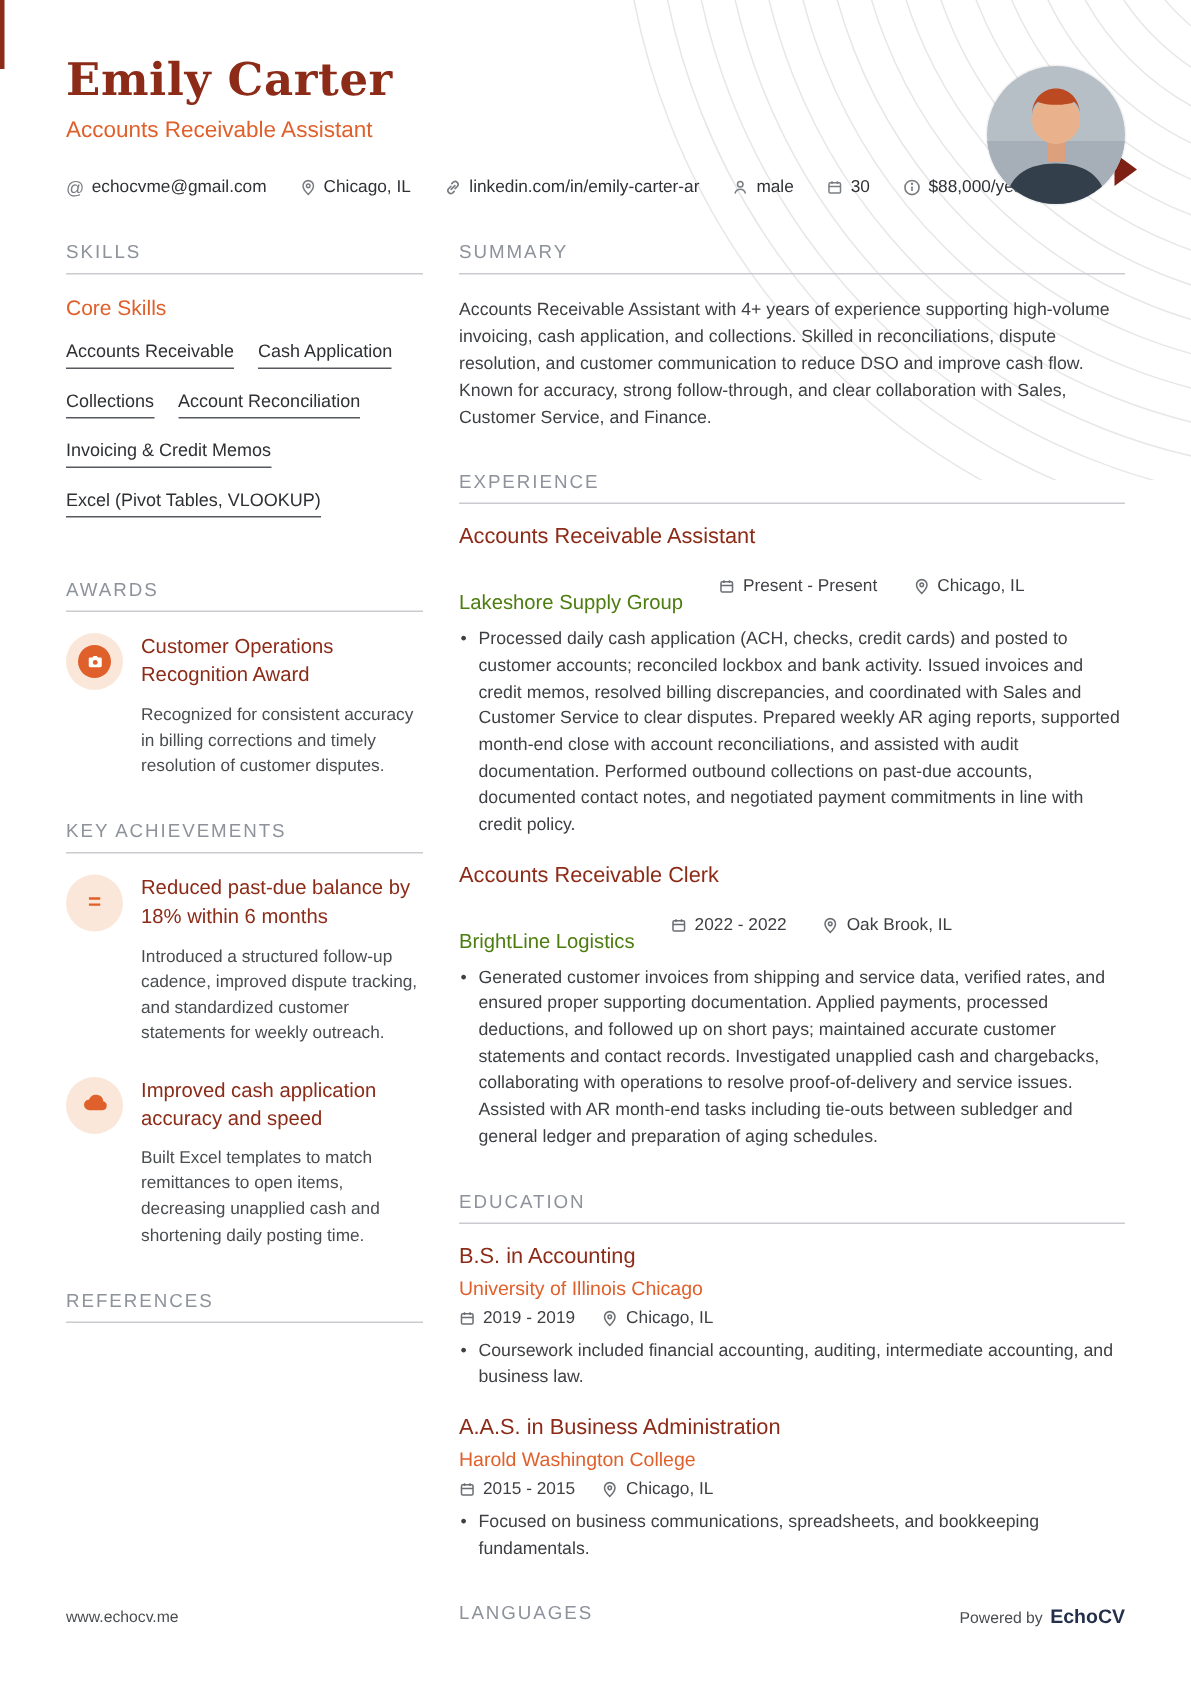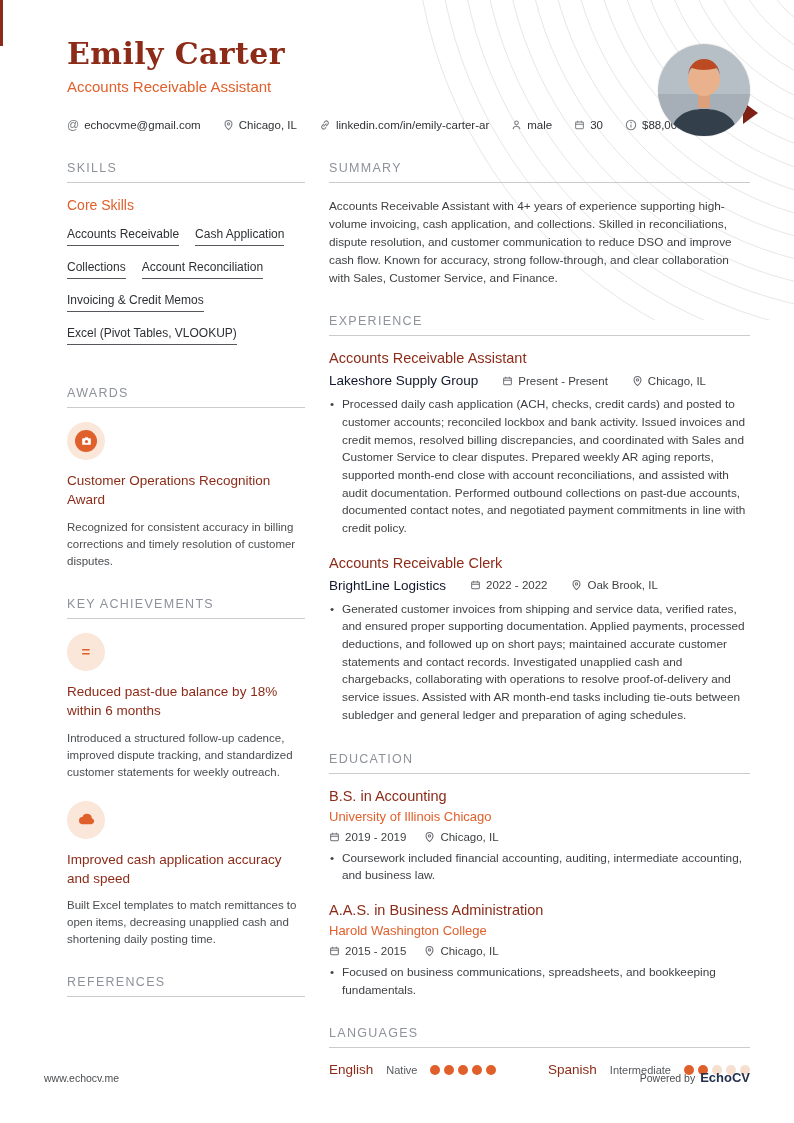--- a/index.html
+++ b/index.html
@@ -1,20 +1,20 @@
 <!DOCTYPE html>
 <html><head>
 <meta charset="utf-8">
 <style>
   * { box-sizing: border-box; }
   html,body { margin:0; padding:0; background:#ffffff; }
   .page {
     position:relative; width:794px; height:1089px; margin:0 auto;
     background:#fff; overflow:hidden;
-    font-family:"Liberation Sans","DejaVu Sans",sans-serif; color:#3d3f42;padding-left:23px;
+    font-family:"Liberation Sans","DejaVu Sans",sans-serif; color:#3d3f42;
   }
   .top-accent { position:absolute; left:0; top:0; width:3px; height:46px; background:#8C2B18; z-index:4; }
   .waves { position:absolute; top:0; right:0; z-index:0; pointer-events:none; }
 
   .header { position:relative; padding:36px 44px 0 44px; z-index:1; }
   .name {
     margin:0; font-family:"DejaVu Serif","Liberation Serif",serif;
     font-size:30px; font-weight:700; color:#8C2B18; letter-spacing:.4px;
   }
   .headline { color:#E0602C; font-size:15px; margin-top:7px; }
@@ -43,35 +43,35 @@
   .skills-wrap { display:flex; flex-wrap:wrap; }
   .skill {
     display:inline-block; font-size:12px; color:#2e3033;
     padding-bottom:4px; border-bottom:1.5px solid #55585C; margin:0 16px 14px 0;
   }
 
   .cert { margin-bottom:14px; }
   .cert-title { color:#E0602C; font-size:13.5px; font-weight:500; line-height:1.38; margin-bottom:7px; }
   .cert-issuer { font-size:11.5px; color:#55585C; }
 
-  .li-item { display:flex; gap:12px; margin-bottom:20px;flex-direction:column; }
+  .li-item { display:flex; gap:12px; margin-bottom:20px; }
   .badge { width:38px; height:38px; border-radius:50%; background:#FBE7D9; display:flex; align-items:center; justify-content:center; flex:0 0 38px; }
   .badge-inner { width:22px; height:22px; border-radius:50%; background:#E0602C; display:flex; align-items:center; justify-content:center; }
   .ach-glyph { color:#E0602C; font-weight:700; font-size:15px; line-height:1; }
   .item-title { color:#8C2B18; font-size:13.5px; font-weight:500; line-height:1.4; margin-bottom:9px; }
   .item-desc { font-size:11.5px; line-height:1.48; color:#4a4d50; }
 
   .ref-text { color:#E0602C; font-size:13.5px; margin-top:2px; }
 
   .summary-text { font-size:11.8px; line-height:1.53; color:#3d3f42; }
 
   .job { margin-bottom:17px; }
   .job-title { color:#8C2B18; font-size:14.5px; font-weight:500; margin-bottom:7px; }
   .job-meta { display:flex; align-items:center; gap:24px; flex-wrap:wrap; margin-bottom:8px; }
-  .company { color:#0f172a; font-size:13.5px; font-weight:500; }
+  .company { color:#4d7c0f; font-size:13.5px; font-weight:500;margin-top:21px; }
   .meta { display:flex; align-items:center; gap:5px; font-size:11.5px; color:#3d3f42; }
   .meta .ci { color:#6b6e73; }
   .bullet { position:relative; padding-left:13px; font-size:11.8px; line-height:1.5; color:#3d3f42; }
   .bullet::before { content:"•"; position:absolute; left:1px; top:0; color:#3d3f42; }
 
   .edu { margin-bottom:17px; }
   .degree { color:#8C2B18; font-size:14.5px; font-weight:500; margin-bottom:5px; }
   .school { color:#E0602C; font-size:13px; font-weight:500; margin-bottom:7px; }
   .edu-meta { display:flex; align-items:center; gap:18px; margin-bottom:7px; }
 

